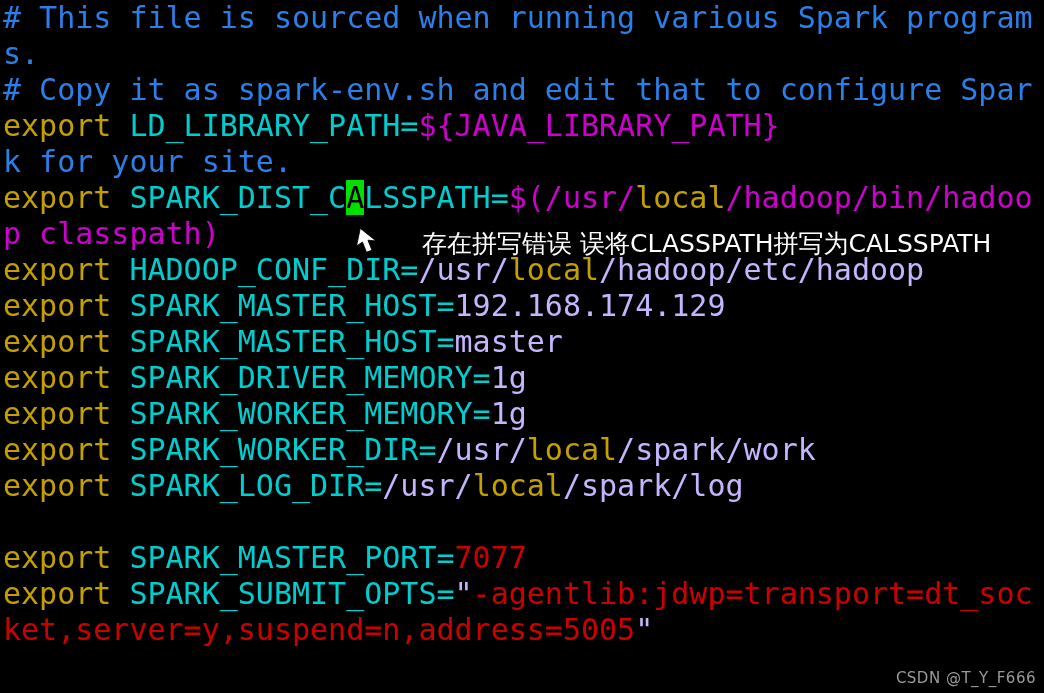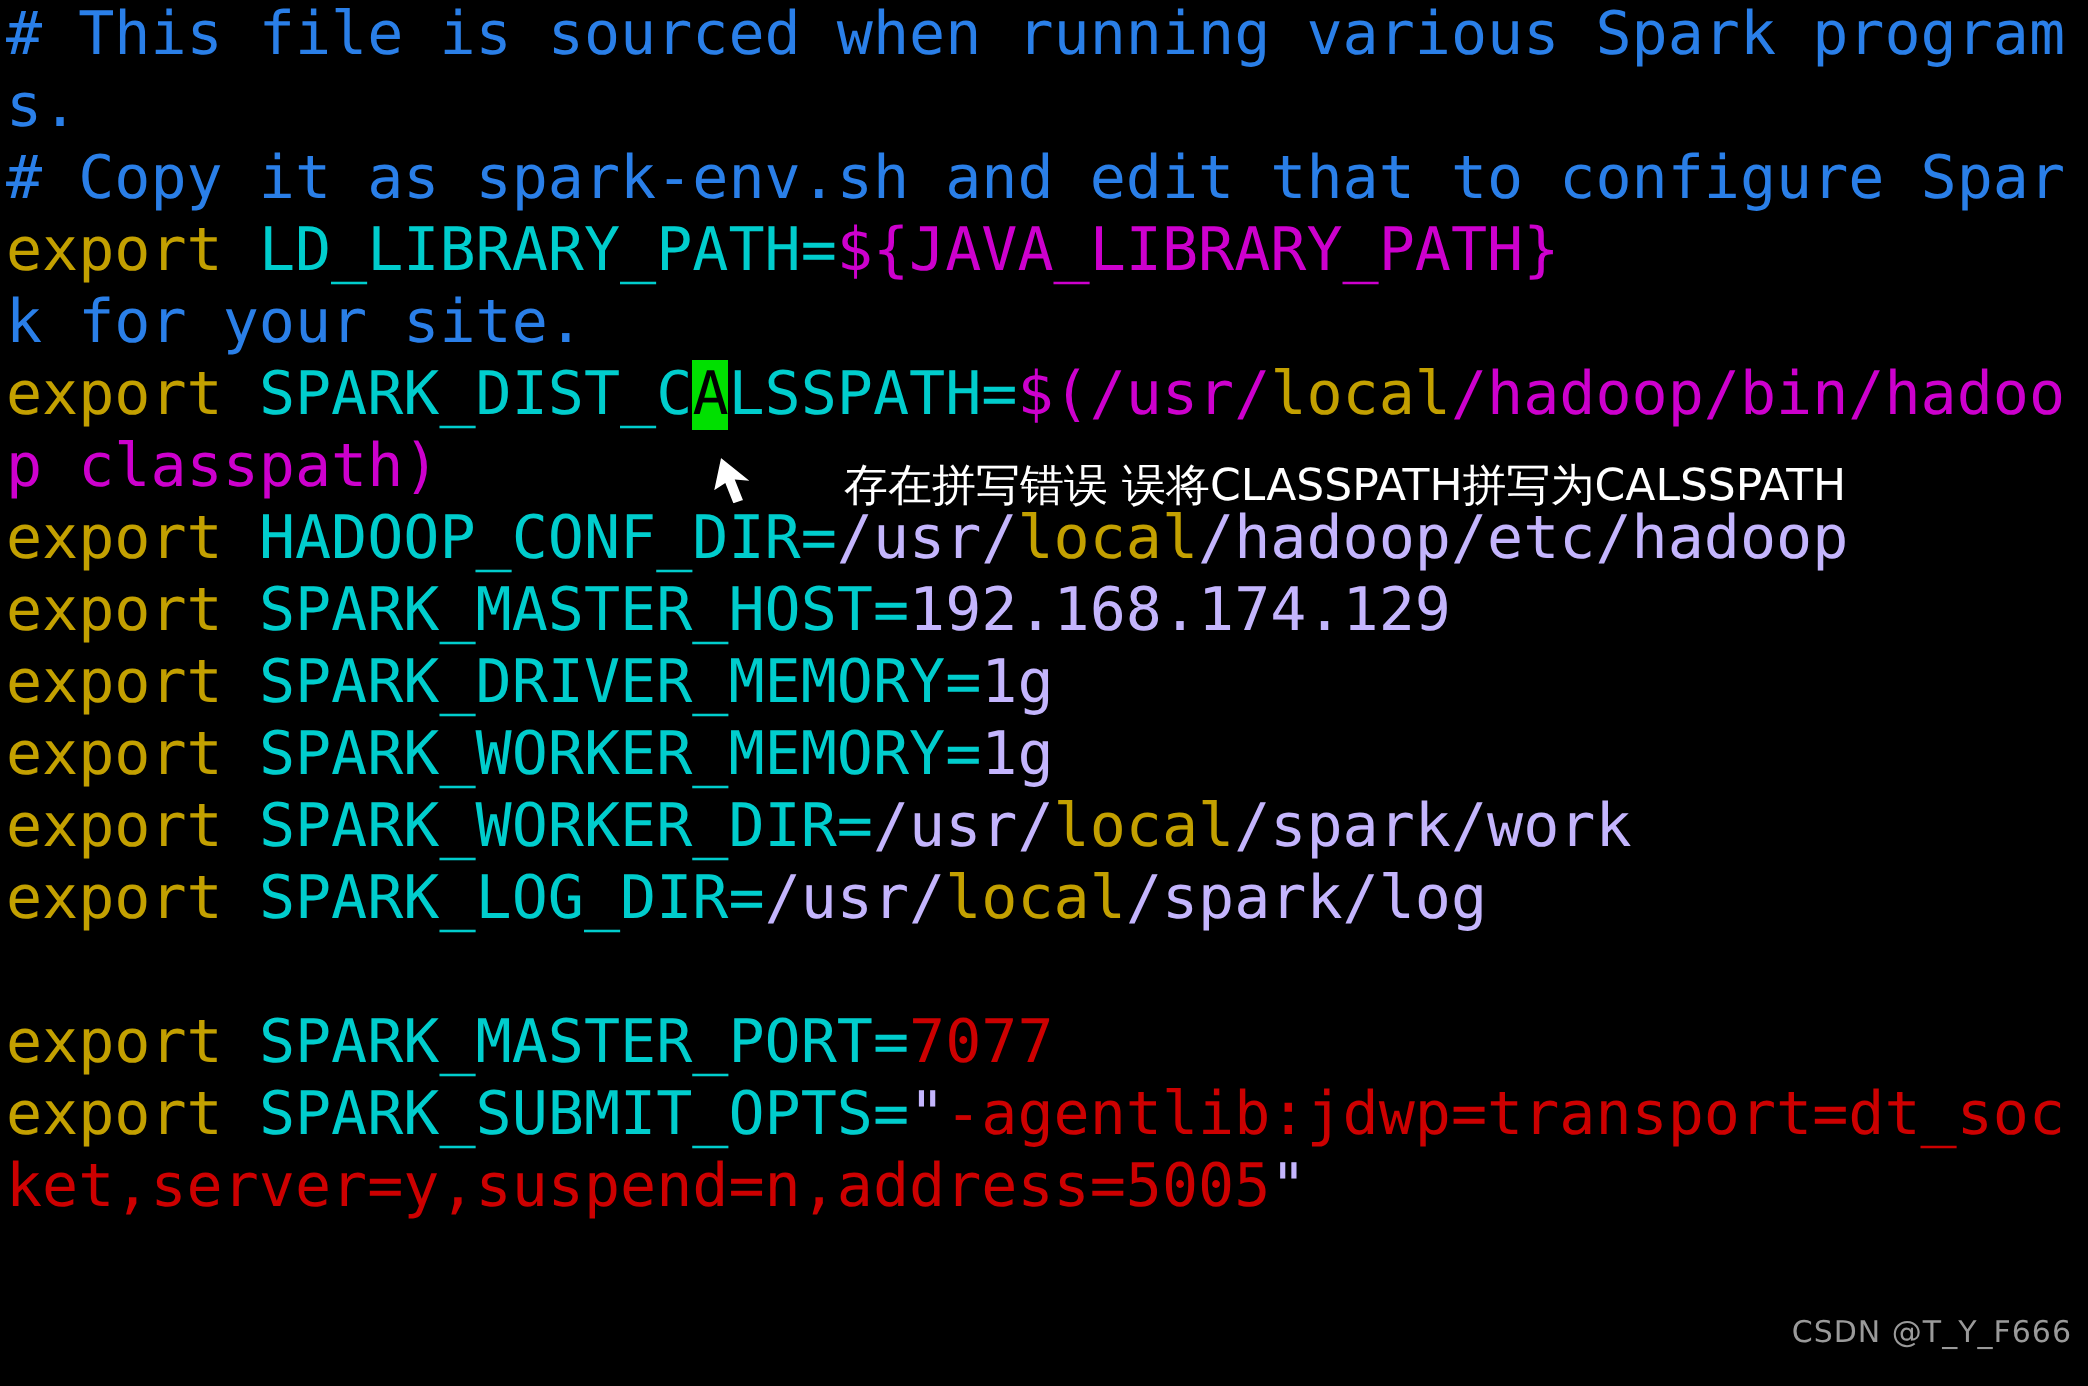--- a/index.html
+++ b/index.html
@@ -52,35 +52,35 @@
   .c-cursor   {
     background: #00e000;
     color: #000000;
   }
 
   
   .annotation {
     position: absolute;
     color: #ffffff;
     font-family: "DejaVu Sans", "Liberation Sans", sans-serif;
-    font-size: 22px;
+    font-size: 25px;
     line-height: 28px;
     white-space: nowrap;
   }
 
   .cursor-arrow {
     position: absolute;
     width: 34px;
     height: 30px;
   }
 
   .watermark {
     position: absolute;
     right: 8px;
-    bottom: 18px;
+    bottom: 6px;
     color: #9a9a9a;
     font-family: "DejaVu Sans", "Liberation Sans", sans-serif;
     font-size: 15px;
     letter-spacing: 0.5px;
     white-space: nowrap;
   }
 </style>
 </head>
 <body>
 
@@ -89,20 +89,21 @@
   <div class="code-area">
       <div class="line"><span class="c-comment"># This file is sourced when running various Spark program</span></div>
       <div class="line"><span class="c-comment">s.</span></div>
       <div class="line"><span class="c-comment"># Copy it as spark-env.sh and edit that to configure Spar</span></div>
       <div class="line"><span class="c-keyword">export </span><span class="c-var">LD_LIBRARY_PATH=</span><span class="c-magenta">${JAVA_LIBRARY_PATH}</span></div>
       <div class="line"><span class="c-comment">k for your site.</span></div>
       <div class="line"><span class="c-keyword">export </span><span class="c-var">SPARK_DIST_C</span><span class="c-cursor">A</span><span class="c-var">LSSPATH=</span><span class="c-magenta">$(/usr/</span><span class="c-yellow">local</span><span class="c-magenta">/hadoop/bin/hadoo</span></div>
       <div class="line"><span class="c-magenta">p classpath)</span></div>
       <div class="line"><span class="c-keyword">export </span><span class="c-var">HADOOP_CONF_DIR=</span><span class="c-white">/usr/</span><span class="c-yellow">local</span><span class="c-white">/hadoop/etc/hadoop</span></div>
       <div class="line"><span class="c-keyword">export </span><span class="c-var">SPARK_MASTER_HOST=</span><span class="c-white">192.168.174.129</span></div>
+      <div class="line"><span class="c-keyword">export </span><span class="c-var">SPARK_MASTER_HOST=</span><span class="c-white">master</span></div>
       <div class="line"><span class="c-keyword">export </span><span class="c-var">SPARK_DRIVER_MEMORY=</span><span class="c-white">1g</span></div>
       <div class="line"><span class="c-keyword">export </span><span class="c-var">SPARK_WORKER_MEMORY=</span><span class="c-white">1g</span></div>
       <div class="line"><span class="c-keyword">export </span><span class="c-var">SPARK_WORKER_DIR=</span><span class="c-white">/usr/</span><span class="c-yellow">local</span><span class="c-white">/spark/work</span></div>
       <div class="line"><span class="c-keyword">export </span><span class="c-var">SPARK_LOG_DIR=</span><span class="c-white">/usr/</span><span class="c-yellow">local</span><span class="c-white">/spark/log</span></div>
       <div class="line"><span class="c-white"> </span></div>
       <div class="line"><span class="c-keyword">export </span><span class="c-var">SPARK_MASTER_PORT=</span><span class="c-red">7077</span></div>
       <div class="line"><span class="c-keyword">export </span><span class="c-var">SPARK_SUBMIT_OPTS=</span><span class="c-white">"</span><span class="c-red">-agentlib:jdwp=transport=dt_soc</span></div>
       <div class="line"><span class="c-red">ket,server=y,suspend=n,address=5005</span><span class="c-white">"</span></div>
     </div>
 

